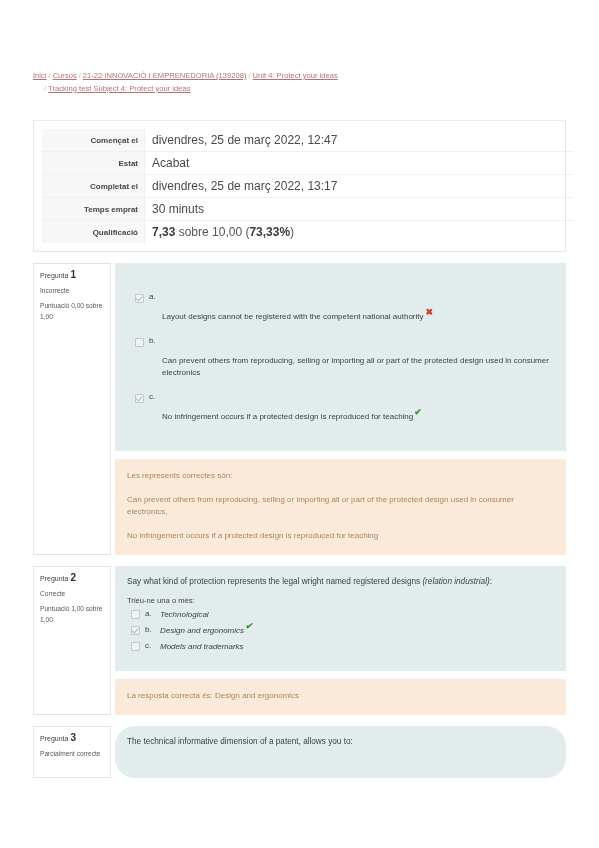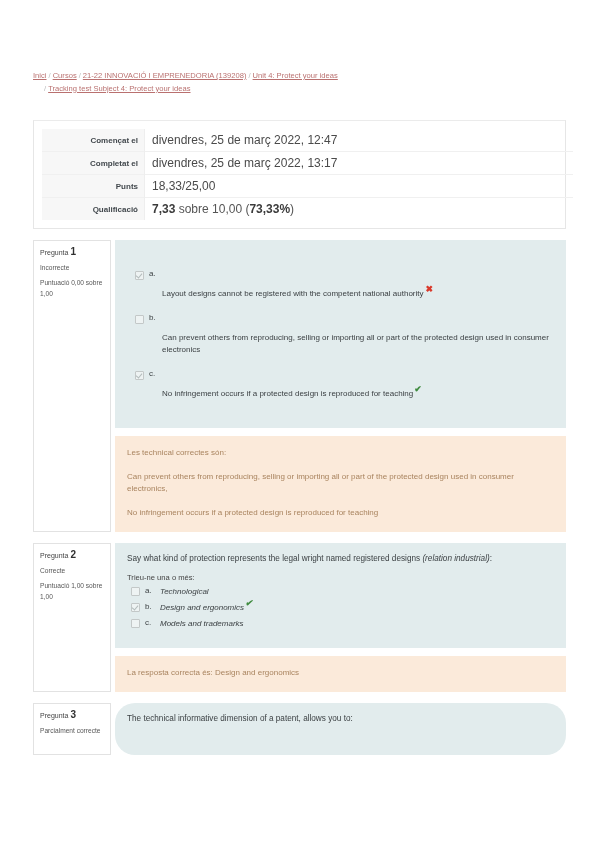--- a/index.html
+++ b/index.html
@@ -251,26 +251,30 @@
 
     <div class="quiz-card">
 
       <table class="summary-table">
         <tbody>
           <tr>
             <th>Començat el</th>
             <td>divendres, 25 de març 2022, 12:47</td>
           </tr>
           <tr>
+            <th>Estat</th>
+            <td>Acabat</td>
+          </tr>
+          <tr>
             <th>Completat el</th>
             <td>divendres, 25 de març 2022, 13:17</td>
           </tr>
           <tr>
-            <th>Punts</th>
-            <td>18,33/25,00</td>
+            <th>Temps emprat</th>
+            <td>30 minuts</td>
           </tr>
           <tr>
             <th>Qualificació</th>
             <td><b>7,33</b><span class="muted"> sobre 10,00 (</span><b>73,33%</b><span class="muted">)</span></td>
           </tr>
         </tbody>
       </table>
     </div>
 
     <div class="question">
@@ -297,21 +301,21 @@
 
             <div class="ans">
               <span class="cbx checked"></span>
               <span class="ans-letter">c.</span>
               <span class="ans-text"><span>No infringement occurs if a protected design is reproduced for teaching</span><span class="mark-correct">✔</span></span>
             </div>
 
           </div>
         </div>
         <div class="feedback">
-          <p>Les technical correctes són:</p>
+          <p>Les represents correctes són:</p>
           <p>Can prevent others from reproducing, selling or importing all or part of the protected design used in consumer electronics,</p>
           <p>No infringement occurs if a protected design is reproduced for teaching</p>
         </div>
       </div>
     </div>
 
     <div class="question">
       <div class="q-info">
         <div class="q-number"><span>Pregunta</span> <b>2</b></div>
         <div class="q-state">Correcte</div>

